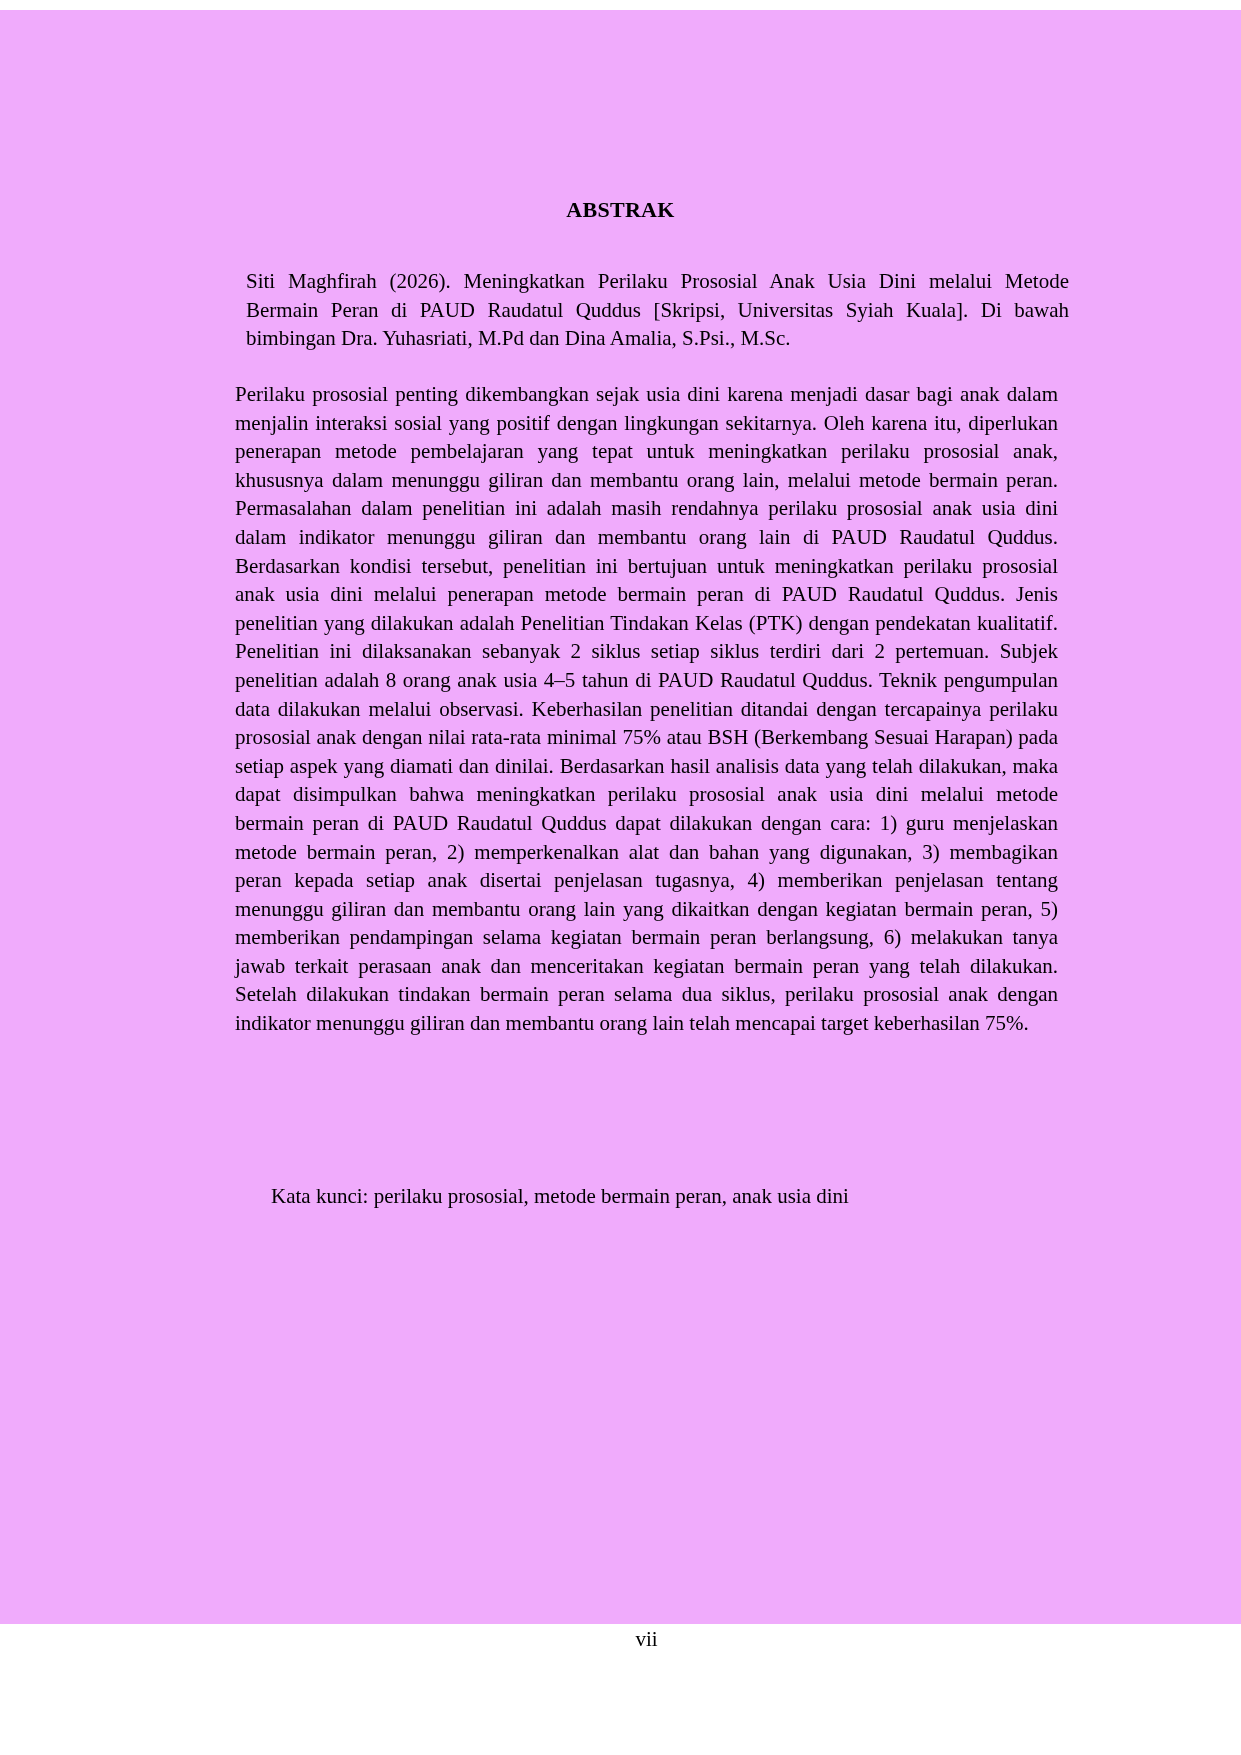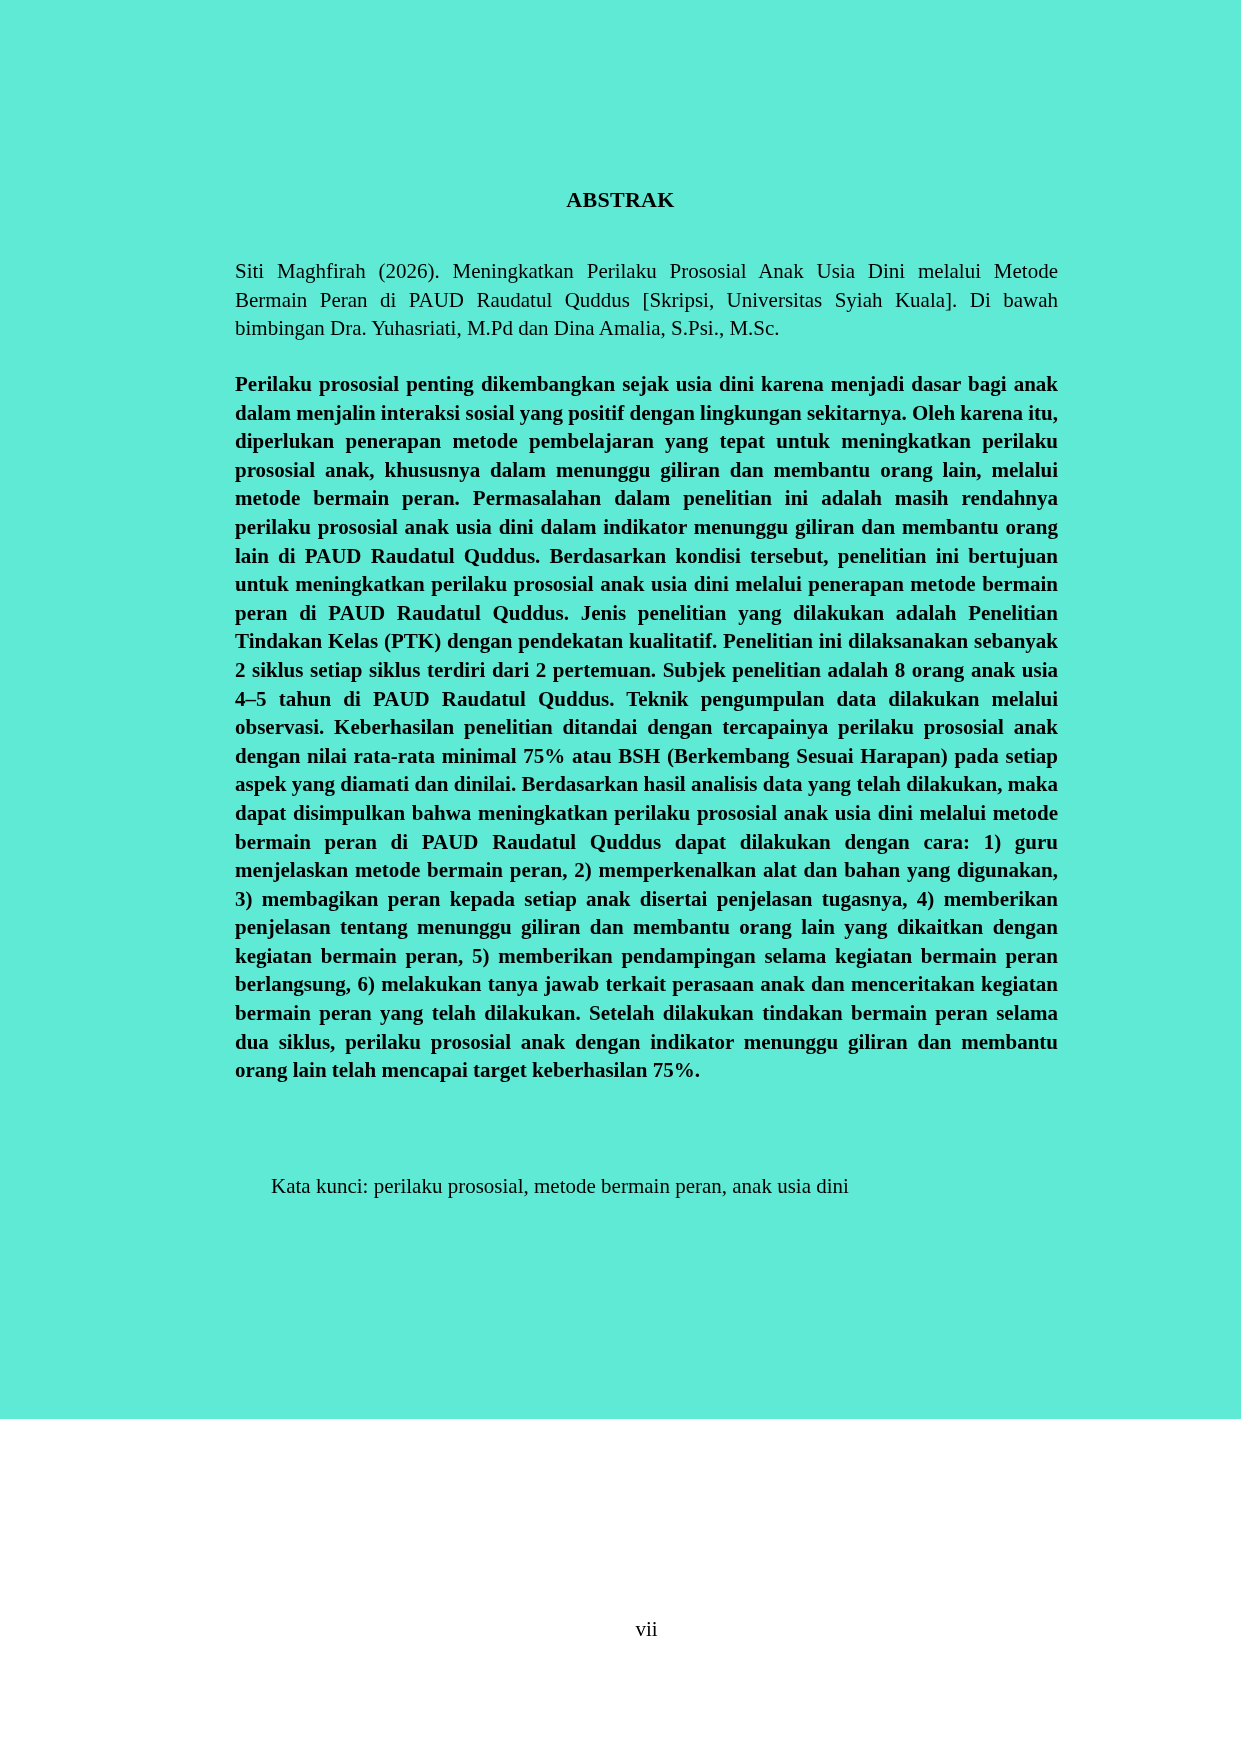--- a/index.html
+++ b/index.html
@@ -1,33 +1,33 @@
 <!DOCTYPE html>
 <html><head>
   <meta charset="utf-8">
   <style>
     html, body { margin: 0; padding: 0; background: #ffffff; }
     body { width: 1241px; height: 1755px; position: relative; overflow: hidden; }
     .page {
-      position: absolute; left: 0; top: 0; width: 1241px; height: 1419px;
-      background: #5eead4; color: #000000;
+      position: absolute; left: 0; top: 10px; width: 1241px; height: 1614px;
+      background: #f0abfc; color: #000000;
       font-family: "Liberation Serif", serif;
     }
     .title {
       position: absolute; top: 186px; left: 0; width: 1241px;
       text-align: center; font-weight: bold; font-size: 22px; line-height: 28px;
       letter-spacing: 0.3px;
     }
     .block {
       position: absolute; left: 235px; width: 823px;
       font-size: 21px; line-height: 28.6px; text-align: justify;
       text-align-last: left;
     }
-    .citation { top: 257px; }
-    .abstract { top: 370px; font-weight: bold; }
+    .citation { top: 257px; margin-left: 11px; }
+    .abstract { top: 370px; }
     .keywords { top: 1172px; text-align: left; margin-left: 36px; }
     .page-number {
       position: absolute; top: 1615px; left: 0; width: 1241px;
       text-align: center; font-size: 21px; line-height: 28px; padding-left: 26px;
     }
   </style>
 </head>
 <body>
 
 <div class="page">

